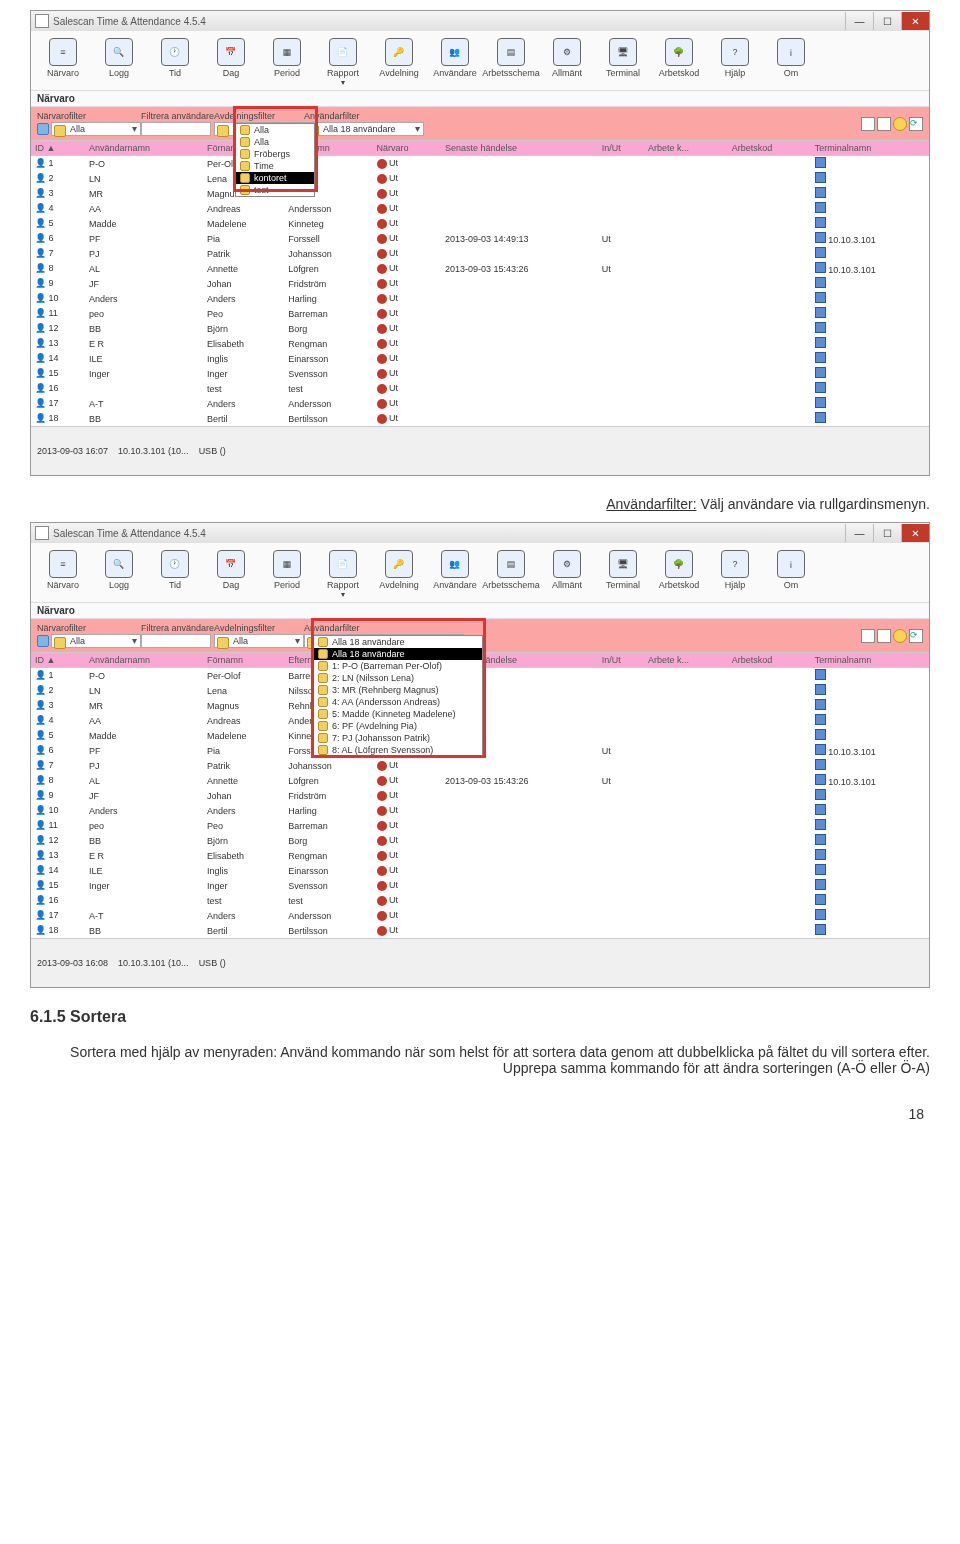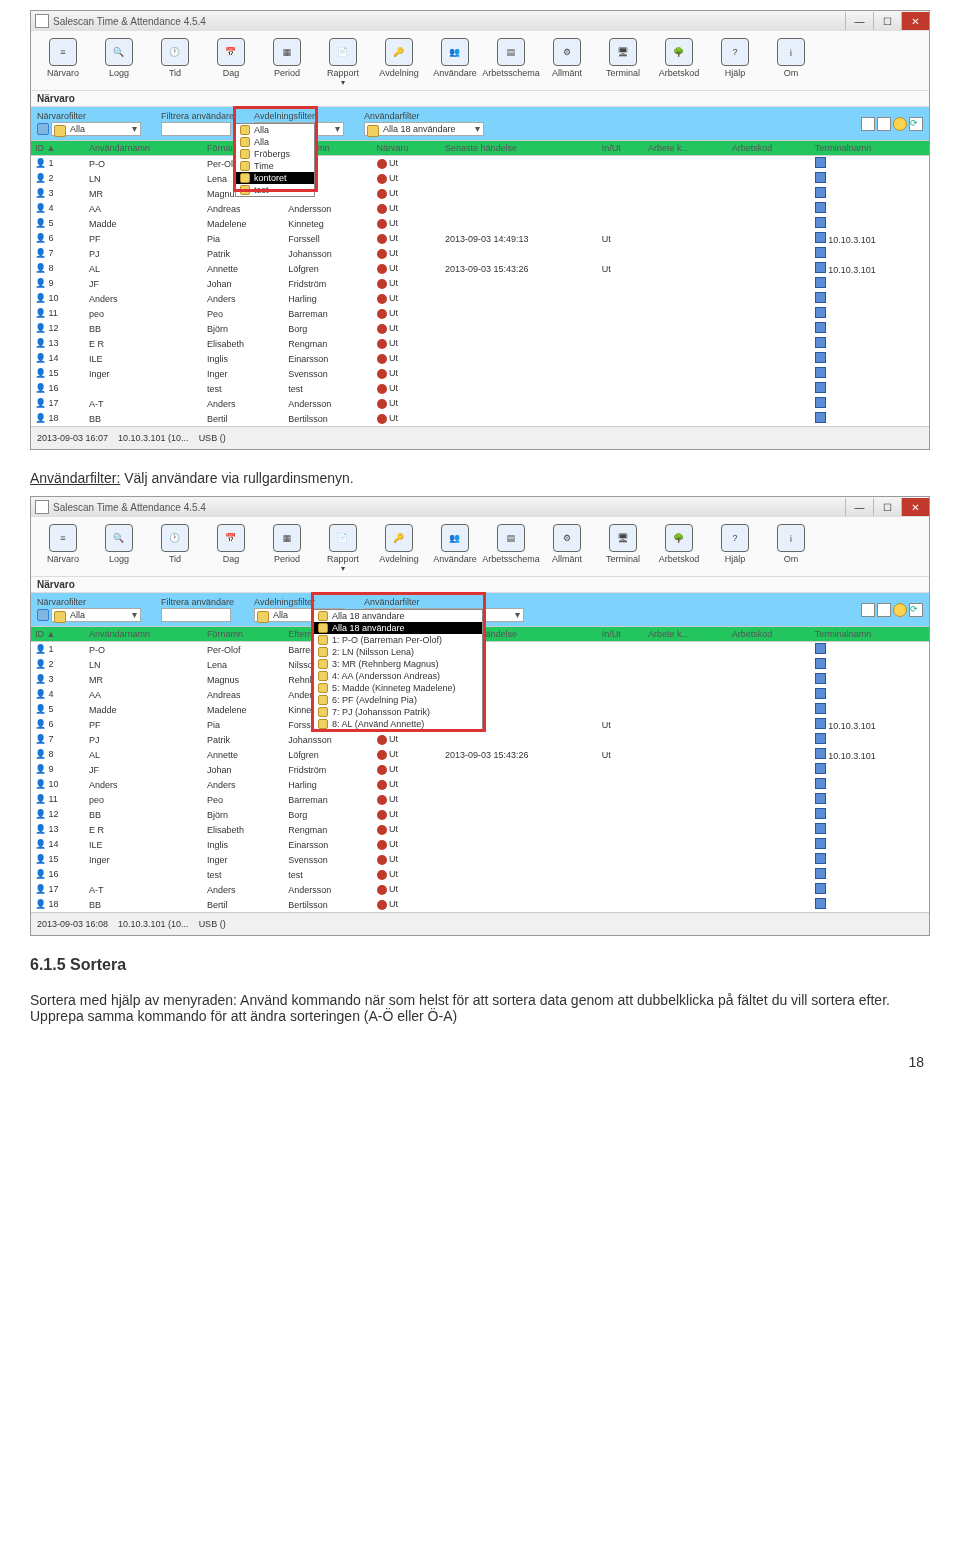--- a/index.html
+++ b/index.html
@@ -8,47 +8,47 @@
   .titlebar { display: flex; align-items: center; background: linear-gradient(#f5f5f5,#e0e0e0); height: 20px; font-size: 10px; position: relative; }
   .titlebar .app-icon { width: 14px; height: 14px; background:#fff; border:1px solid #888; margin:0 4px; }
   .titlebar .title-text { flex:1; color:#555; }
   .titlebar .win-buttons { display:flex; }
   .win-btn { width:28px; height:18px; border-left:1px solid #bbb; display:flex;align-items:center;justify-content:center; font-size:10px; }
   .win-close { background:#c0392b; color:#fff; }
   .toolbar { display:flex; background:#fafafa; padding:4px 6px 0 6px; gap:4px; }
   .tbtn { display:flex; flex-direction:column; align-items:center; width:52px; font-size:9px; color:#444; padding:2px 0; border:1px solid transparent;}
   .tbtn .ticon { width:28px; height:28px; border:1px solid #666; border-radius:4px; background:#e8f0fc; display:flex;align-items:center;justify-content:center; margin-bottom:2px;}
   .subbar { background:#fafafa; border-top:1px solid #ddd; border-bottom:1px solid #ddd; padding:2px 6px; font-size:10px; font-weight:bold;}
-  .filterbar { display:flex; align-items:center; gap:20px; padding:4px 6px; font-size:9px; background:#7dd3fc; border-bottom:1px solid #ccc; }
+  .filterbar { display:flex; align-items:center; padding:4px 6px; font-size:9px; background:#fca5a5; border-bottom:1px solid #ccc; }
   .filtergrp { display:flex; flex-direction:column; gap:1px; }
   .filtergrp label { font-size:9px; color:#444; }
   .sel { border:1px solid #aaa; font-size:9px; padding:1px 16px 1px 18px; position:relative; background:#fff; display:inline-flex;align-items:center; min-width:90px;}
   .sel::before { content:""; width:10px; height:10px; background:#f0d060; border:1px solid #b8902a; position:absolute; left:2px; top:2px; border-radius:2px;}
   .sel::after { content:"▾"; position:absolute; right:3px; top:0; font-size:10px; color:#555;}
   .redbox { position:absolute; border:3px solid #d33; z-index:5; }
   .redbox1 { left:202px; top:95px; width:85px; height:86px; }
   .redbox2 { left:280px; top:95px; width:175px; height:140px; }
   .dropdown { position:absolute; background:#fff; border:1px solid #888; font-size:9px; z-index:4; }
   .dropdown .ddrow { display:flex; align-items:center; padding:1px 4px; gap:4px; white-space:nowrap; }
   .dropdown .ddrow.selected { background:#000000; color:#fff; }
   .dropdown .ddicon { width:10px;height:10px;border:1px solid #b8902a;background:#f0d060;border-radius:2px;}
   .dd1 { left:204px; top:112px; width:80px; }
   .dd2 { left:282px; top:112px; width:170px; }
   .table { width:100%; font-size:9px; border-collapse:collapse; }
-  .table th { text-align:left; font-weight:normal; color:#555; border-bottom:1px solid #ccc; padding:2px 4px; background:#22c55e;}
+  .table th { text-align:left; font-weight:normal; color:#555; border-bottom:1px solid #ccc; padding:2px 4px; background:#f9a8d4;}
   .table td { padding:1px 4px; color:#333; }
   .person-icon { width:11px; height:11px; display:inline-block; vertical-align:middle; }
   .person-icon::before { content:"👤"; font-size:9px; line-height:11px;}
   .statusdot { width:10px;height:10px; border-radius:50%; background:#c0392b; display:inline-block; vertical-align:middle;}
   .term-icon { width:11px;height:11px; background:#5b8dd6; border:1px solid #2a5599; display:inline-block;}
-  .statusbar { background:#f0f0f0; border-top:1px solid #ccc; font-size:9px; padding:6px 6px; display:flex; gap:10px;}
+  .statusbar { background:#f0f0f0; border-top:1px solid #ccc; font-size:9px; padding:19px 6px; display:flex; gap:10px;}
   .actions-icons { display:flex; gap:2px; }
   .small-icon { width:14px;height:14px; border:1px solid #888; background:#fff; }
   .ycircle { width:14px;height:14px;border-radius:50%;background:#fcd34d;border:1px solid #b8902a;}
-  .bodytext { font-size:14px; margin:18px 0 8px 0; }
+  .bodytext { font-size:14px; margin:18px 0 8px 0;text-align:right; }
   .heading { font-size:16px; margin:12px 0 6px 0; }
   .underline-link { text-decoration: underline; color:#333; }
   .page-number { text-align:right; font-size:14px; margin-top:30px; margin-right:6px;}
 </style>
 </head>
 <body>
 
 <div class="screenshot">
   <div class="redbox redbox1"></div>
   <div class="titlebar">
@@ -550,21 +550,21 @@
       <div class="ddrow">
         <span class="ddicon"></span>
         <span>6: PF (Avdelning Pia)</span>
       </div>
       <div class="ddrow">
         <span class="ddicon"></span>
         <span>7: PJ (Johansson Patrik)</span>
       </div>
       <div class="ddrow">
         <span class="ddicon"></span>
-        <span>8: AL (Använd Annette)</span>
+        <span>8: AL (Löfgren Svensson)</span>
       </div>
     </div>
   <table class="table">
     <thead>
         <tr id="thead2">
           <th>ID ▲</th>
           <th>Användarnamn</th>
           <th>Förnamn</th>
           <th>Efternamn</th>
           <th>Närvaro</th>

